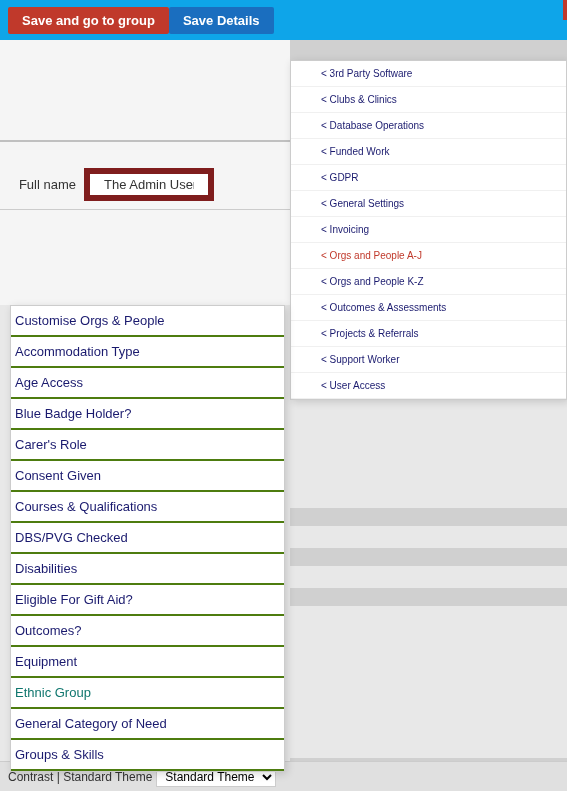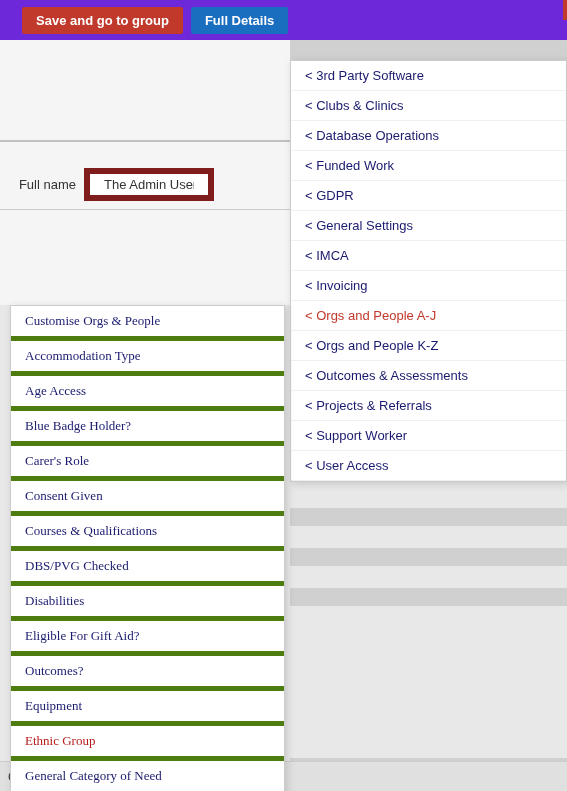--- a/index.html
+++ b/index.html
@@ -12,27 +12,27 @@
 
     body {
       width: 567px;
       height: 791px;
       background: #f0f0f0;
       overflow: hidden;
       position: relative;
     }
 
     .top-bar {
-      background: #6d28d9;
+      background: #0ea5e9;
       height: 40px;
       width: 100%;
       display: flex;
       align-items: center;
-      padding: 0 22px;
-      gap: 8px;
+      padding: 0 8px;
+      gap: 0;
     }
 
     .btn-save-group {
       background: #c0392b;
       color: white;
       border: none;
       padding: 6px 14px;
       cursor: pointer;
       font-size: 13px;
       font-weight: bold;
@@ -92,49 +92,48 @@
       top: 265px;
       left: 10px;
       width: 275px;
       background: white;
       border: 1px solid #ccc;
       box-shadow: 2px 2px 8px rgba(0,0,0,0.15);
       z-index: 100;
     }
 
     .left-dropdown-item {
-      padding: 7px 14px;
+      padding: 7px 4px;
       color: #1a1a6e;
       cursor: pointer;
       font-size: 13px;
-      border-bottom: 5px solid #4d7c0f;
-      font-family: Liberation Serif, serif;
+      border-bottom: 2px solid #4d7c0f;
     }
 
     .left-dropdown-item.highlighted {
-      color: #b91c1c;
+      color: #0f766e;
     }
 
     
     .right-dropdown {
       position: absolute;
       top: 20px;
       left: 290px;
       width: 277px;
       background: white;
       border: 1px solid #ccc;
       box-shadow: 2px 2px 8px rgba(0,0,0,0.15);
       z-index: 100;
     }
 
     .right-dropdown-item {
-      padding: 7px 14px;
+      padding: 7px 30px;
       color: #1a1a6e;
       cursor: pointer;
-      font-size: 13px;
+      font-size: 10px;
       border-bottom: 1px solid #f0f0f0;
     }
 
     .right-dropdown-item.highlighted {
       color: #c0392b;
     }
 
     
     .gray-box {
       position: absolute;
@@ -184,21 +183,21 @@
       background: #c0c0c0;
       width: 290px;
     }
   </style>
 </head>
 <body>
 
 <div class="top-bar">
   <div class="accent-bar"></div>
   <button class="btn-save-group">Save and go to group</button>
-  <button class="btn-save-details">Full Details</button>
+  <button class="btn-save-details">Save Details</button>
 </div>
 
 <div class="main-content">
 
   <div class="gray-box" style="top:0; width:277px; height:20px;"></div>
   <div style="position:absolute; top:0; left:0; width:290px; height:265px; background:#f5f5f5;"></div>
 
   <div class="horizontal-line" style="top: 100px;"></div>
   <div class="horizontal-line" style="top: 130px;"></div>
 
@@ -208,21 +207,20 @@
   </div>
 
   <div class="right-dropdown">
     <div id="right-items-container">
         <div class="right-dropdown-item">&lt; 3rd Party Software</div>
         <div class="right-dropdown-item">&lt; Clubs &amp; Clinics</div>
         <div class="right-dropdown-item">&lt; Database Operations</div>
         <div class="right-dropdown-item">&lt; Funded Work</div>
         <div class="right-dropdown-item">&lt; GDPR</div>
         <div class="right-dropdown-item">&lt; General Settings</div>
-        <div class="right-dropdown-item">&lt; IMCA</div>
         <div class="right-dropdown-item">&lt; Invoicing</div>
         <div class="right-dropdown-item highlighted">&lt; Orgs and People A-J</div>
         <div class="right-dropdown-item">&lt; Orgs and People K-Z</div>
         <div class="right-dropdown-item">&lt; Outcomes &amp; Assessments</div>
         <div class="right-dropdown-item">&lt; Projects &amp; Referrals</div>
         <div class="right-dropdown-item">&lt; Support Worker</div>
         <div class="right-dropdown-item">&lt; User Access</div>
       </div>
   </div>
 

